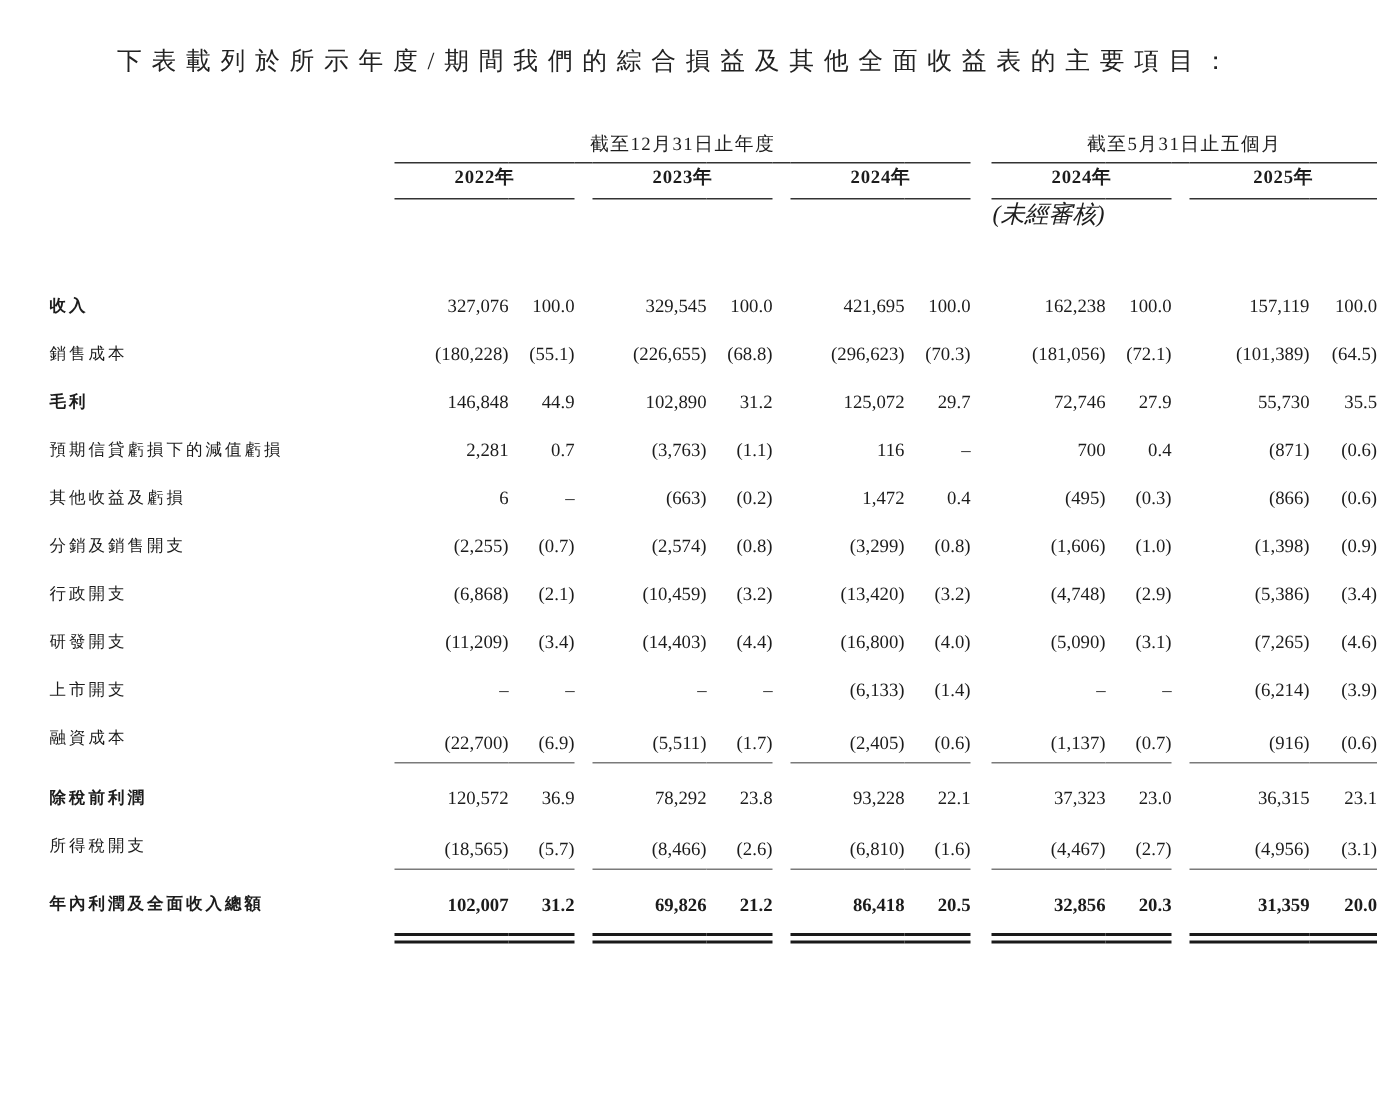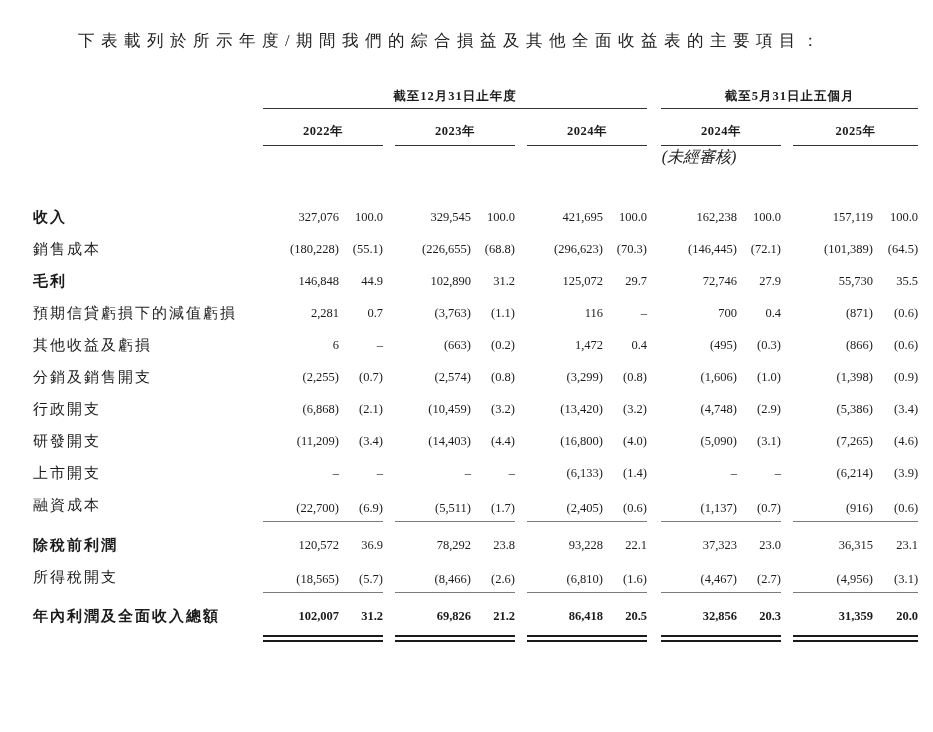--- a/index.html
+++ b/index.html
@@ -36,31 +36,31 @@
   col.c-num   { width: 76px; }
   col.c-pct   { width: 44px; }
   col.c-sp    { width: 12px; }
   col.c-sp-wide { width: 14px; }
   col.c-num-last { width: 80px; }
   col.c-pct-last { width: 45px; }
 
   
   tr.group-row td.group-cell {
     text-align: center;
-    font-weight: bold;
+    font-weight: normal;
     font-size: 12.5px;
     border-bottom: 1px solid #333;
     padding-bottom: 4px;
     letter-spacing: 1px;
   }
   tr.year-row td.year-cell {
     text-align: center;
     font-weight: bold;
     border-bottom: 1px solid #333;
-    padding: 14px 0 6px 0;
+    padding: 1px 0 6px 0;
     letter-spacing: 0.5px;
   }
   tr.unit-row td {
     font-style: italic;
     font-size: 12px;
     padding-top: 16px;
     color: #222;
   }
   tr.unit-row td.unit-cell { text-align: center; }
   tr.unit-row td.pctlbl-cell { text-align: center; }
@@ -70,21 +70,21 @@
     text-align: center;
     padding-top: 3px;
   }
   tr.gap-row td { height: 36px; }
 
   
   tr.body-row td { padding-top: 8px; padding-bottom: 8px; }
   tr.body-row.spaced td { padding-top: 15px; }
   td.row-label {
     text-align: left;
-    font-size: 15px;
+    font-size: 11px;
     letter-spacing: 2px;
     white-space: nowrap;
   }
   td.num {
     text-align: right;
     white-space: nowrap;
   }
   .b { font-weight: bold; }
   tr.rule-single td.num {
     border-bottom: 1px solid #7a7a7a;
@@ -172,21 +172,21 @@
         <td class="row-label">銷售成本</td>
         <td class="num">(180,228)</td>
         <td class="num">(55.1)</td>
         <td></td>
         <td class="num">(226,655)</td>
         <td class="num">(68.8)</td>
         <td></td>
         <td class="num">(296,623)</td>
         <td class="num">(70.3)</td>
         <td></td>
-        <td class="num">(146,445)</td>
+        <td class="num">(181,056)</td>
         <td class="num">(72.1)</td>
         <td></td>
         <td class="num">(101,389)</td>
         <td class="num">(64.5)</td>
       </tr>
       <tr class="body-row">
         <td class="row-label b">毛利</td>
         <td class="num">146,848</td>
         <td class="num">44.9</td>
         <td></td>

